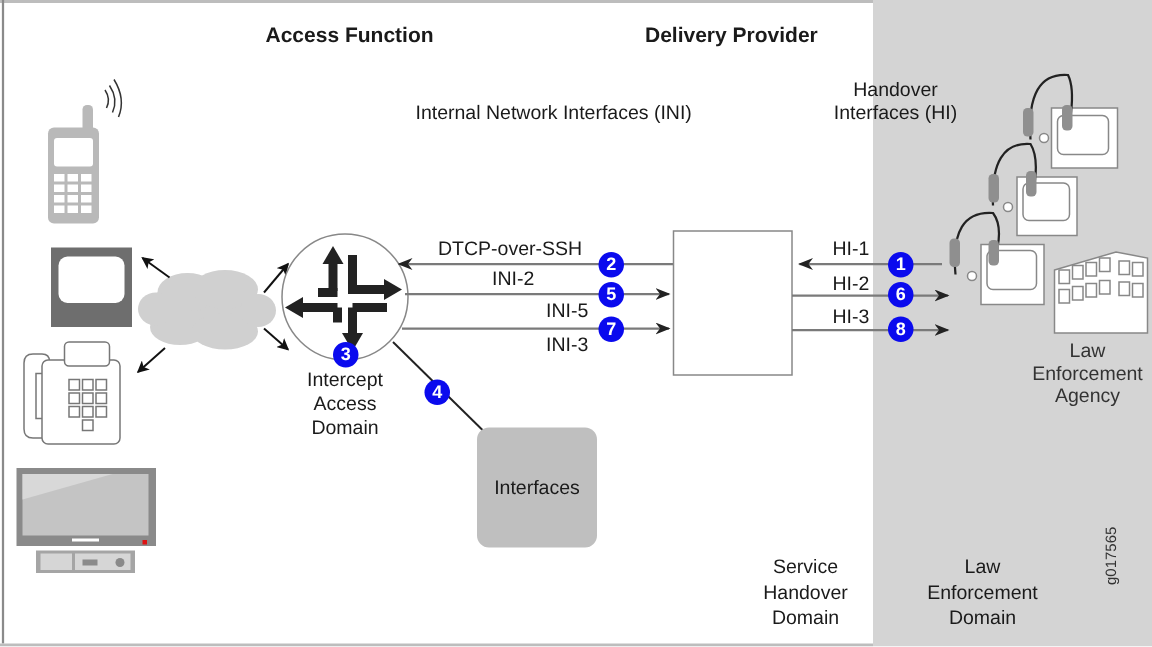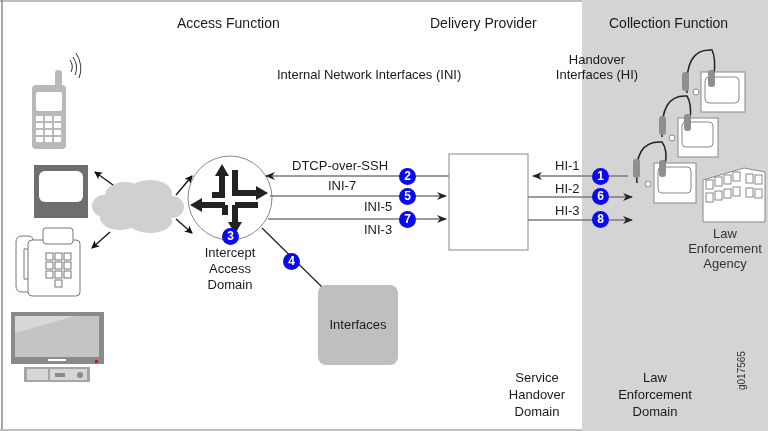--- a/index.html
+++ b/index.html
@@ -1,20 +1,20 @@
 <!DOCTYPE html>
 <html><head>
 <meta charset="utf-8">
 <style>
   html, body { margin: 0; padding: 0; background: #ffffff; }
   body { width: 768px; height: 431px; position: relative; overflow: hidden; font-family: "Liberation Sans", sans-serif; }
   #stage { position: absolute; left: 0; top: 0; width: 768px; height: 431px; }
   .lbl { position: absolute; color: #1a1a1a; font-family: "Liberation Sans", sans-serif; white-space: nowrap; }
   .bold { font-weight: normal; }
-  .h { font-size: 14px; font-weight: normal; }
+  .h { font-size: 14px; font-weight: bold; }
   .t { font-size: 13px; }
   .ctr { text-align: center; }
   .badge { position: absolute; width: 17px; height: 17px; border-radius: 50%; background: #0a0aee; color: #fff; font-weight: bold; font-size: 12px; line-height: 17px; text-align: center; font-family: "Liberation Sans", sans-serif; }
 </style>
 </head>
 <body>
 
 <div id="stage">
   <svg width="768" height="431" viewBox="0 0 768 431" style="position:absolute;left:0;top:0">
     <defs>
@@ -171,30 +171,29 @@
         <rect x="715" y="191" width="7" height="9"></rect>
         <rect x="724" y="189" width="7" height="9"></rect>
         <rect x="733" y="187" width="7" height="9"></rect>
         <rect x="746" y="188" width="7" height="9"></rect>
         <rect x="755" y="189" width="7" height="9"></rect>
     </g>
   </svg>
 
   <div class="lbl h" style="left:177px;top:15px">Access Function</div>
   <div class="lbl h" style="left:430px;top:15px">Delivery Provider</div>
-  <div class="lbl h" style="left:609px;top:15px">Collection Function</div>
 
   <div class="lbl t" style="left:277px;top:67px">Internal Network Interfaces (INI)</div>
   <div class="lbl t" style="left:292px;top:158px">DTCP-over-SSH</div>
 
   <div class="lbl t ctr" style="left:552px;top:52px;width:90px">
     <div>Handover</div>
     <div>Interfaces (HI)</div>
   </div>
-  <div class="lbl t" style="left:328px;top:178px">INI-7</div>
+  <div class="lbl t" style="left:328px;top:178px">INI-2</div>
   <div class="lbl t" style="left:364px;top:199px">INI-5</div>
   <div class="lbl t" style="left:364px;top:222px">INI-3</div>
   <div class="lbl t" style="left:555px;top:158px">HI-1</div>
   <div class="lbl t" style="left:555px;top:181px">HI-2</div>
   <div class="lbl t" style="left:555px;top:203px">HI-3</div>
 
   <div class="badge" style="left:592px;top:168px">1</div>
   <div class="badge" style="left:399px;top:168px">2</div>
   <div class="badge" style="left:222px;top:228px">3</div>
   <div class="badge" style="left:283px;top:253px">4</div>

